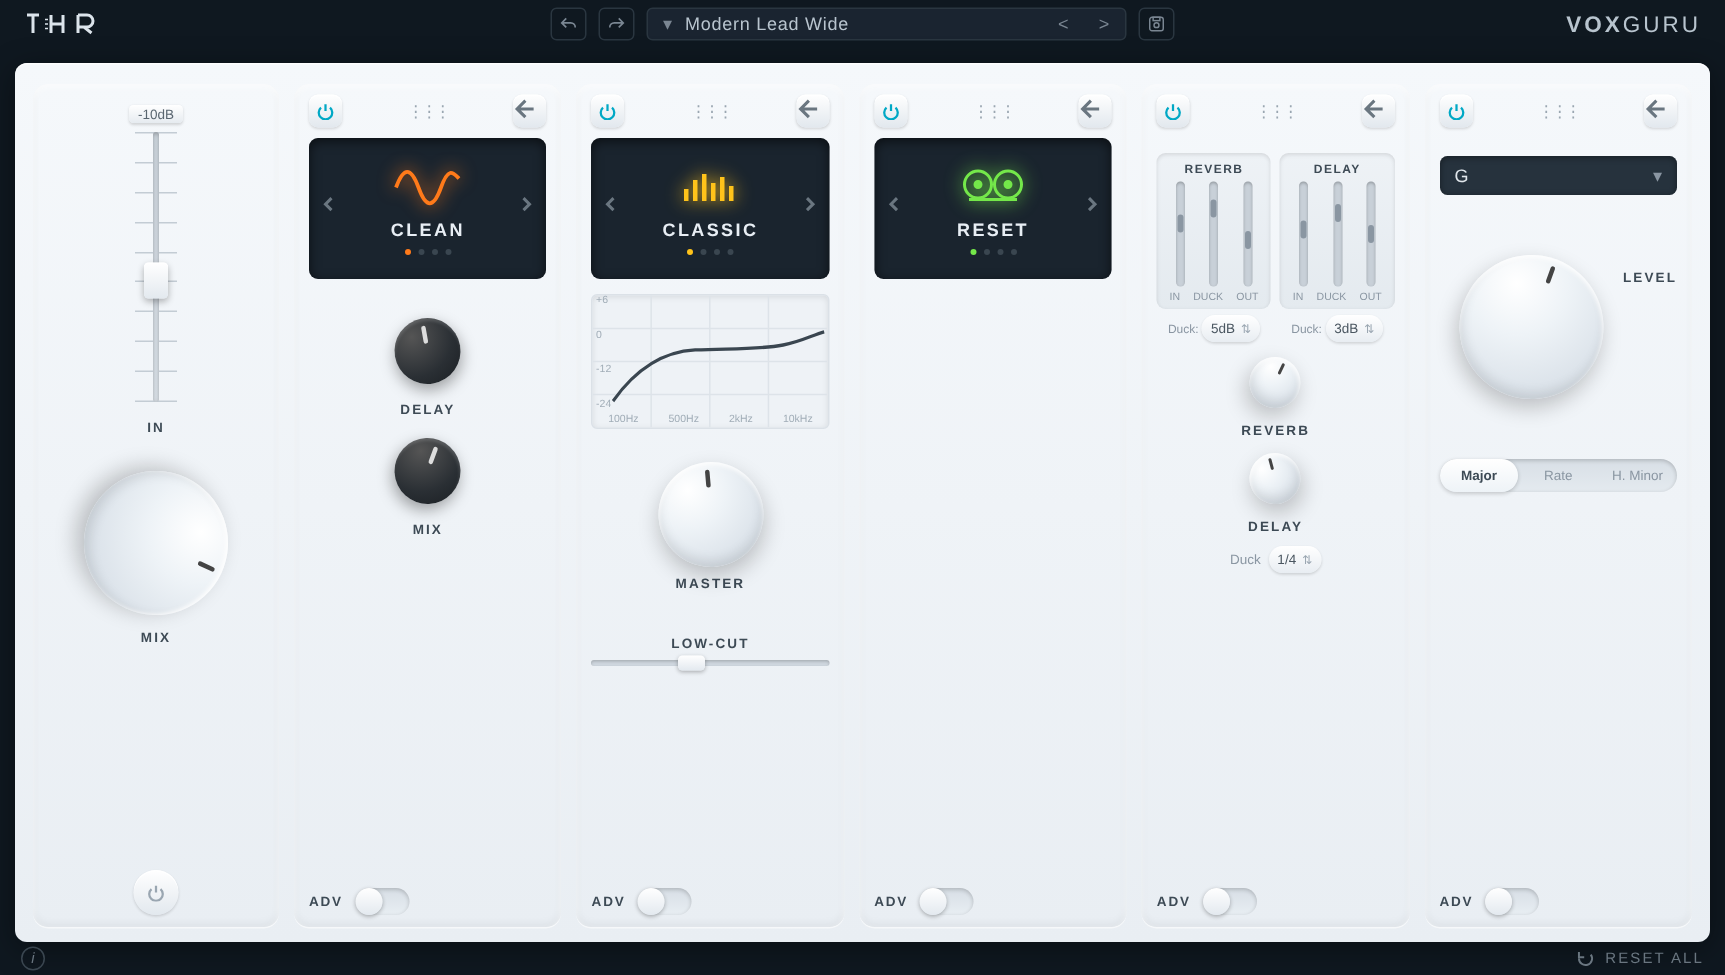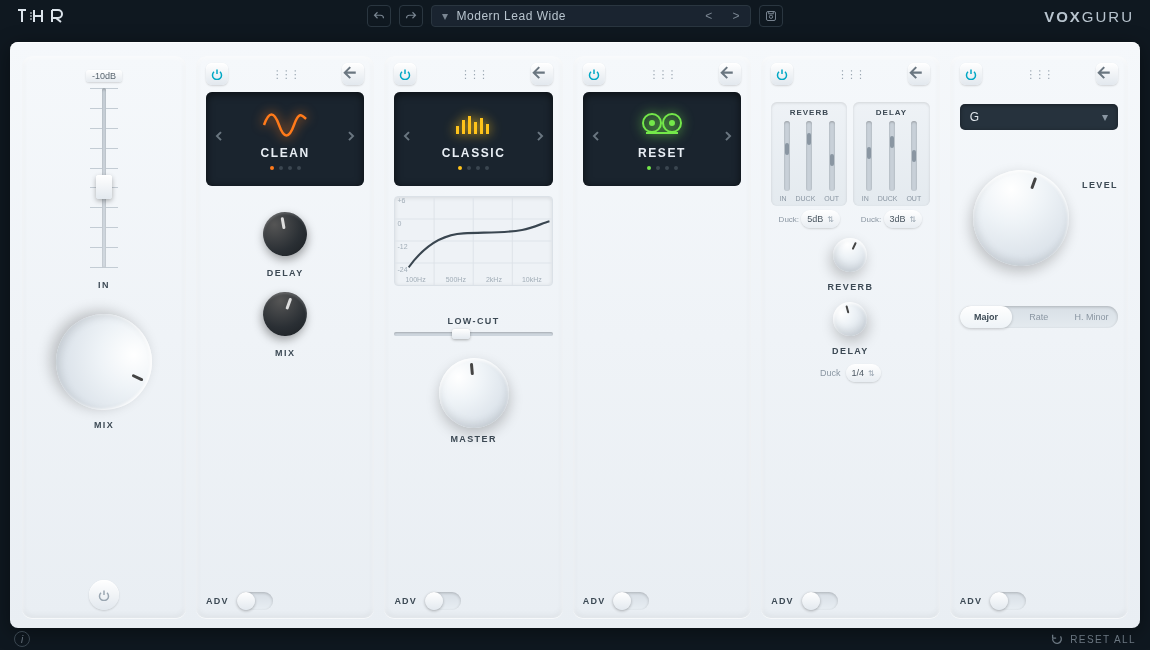--- a/index.html
+++ b/index.html
@@ -319,30 +319,30 @@
           <path d="M14 64 C 30 44, 48 34, 70 33 C 92 32, 112 33, 130 30 C 142 28, 150 24, 158 22" fill="none" stroke="#3a4650" stroke-width="2"></path>
         </svg>
         <div class="xlabels">
             <span>100Hz</span>
             <span>500Hz</span>
             <span>2kHz</span>
             <span>10kHz</span>
           </div>
       </div>
 
+      <div style="margin-top:22px;display:flex;flex-direction:column;align-items:center">
+        <div class="knob" style="transform:rotate(-5deg)"></div>
+        <div class="knob-label">MASTER</div>
+      </div>
+
       <div style="margin-top:24px">
         <div class="knob-label" style="text-align:center">LOW-CUT</div>
         <div class="h-slider">
             <div class="thumb" style="left:42%"></div>
           </div>
-      </div>
-
-      <div style="margin-top:22px;display:flex;flex-direction:column;align-items:center">
-        <div class="knob" style="transform:rotate(-5deg)"></div>
-        <div class="knob-label">MASTER</div>
       </div>
 
       <div class="adv-row">
           <span>ADV</span>
           <div class="toggle"></div>
         </div>
     </div>
 
     <div class="module mod-std">
       <div class="mod-top">

